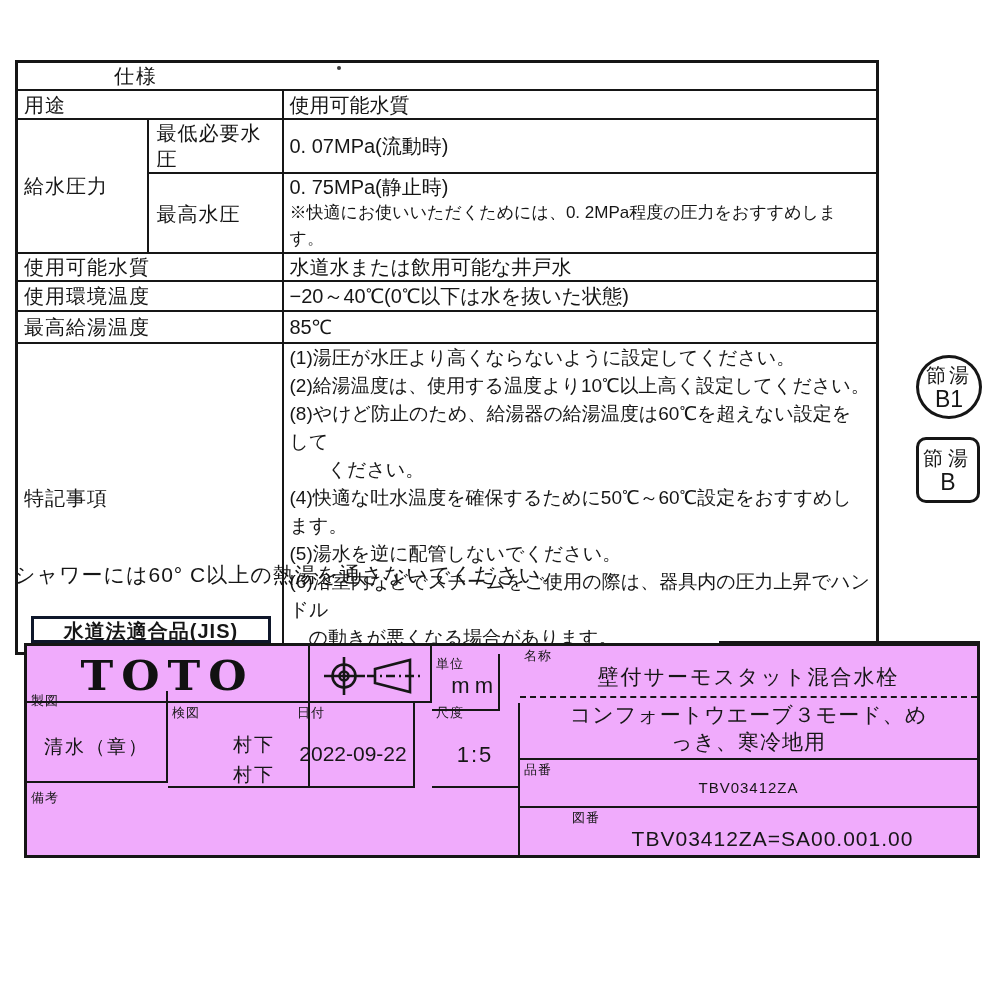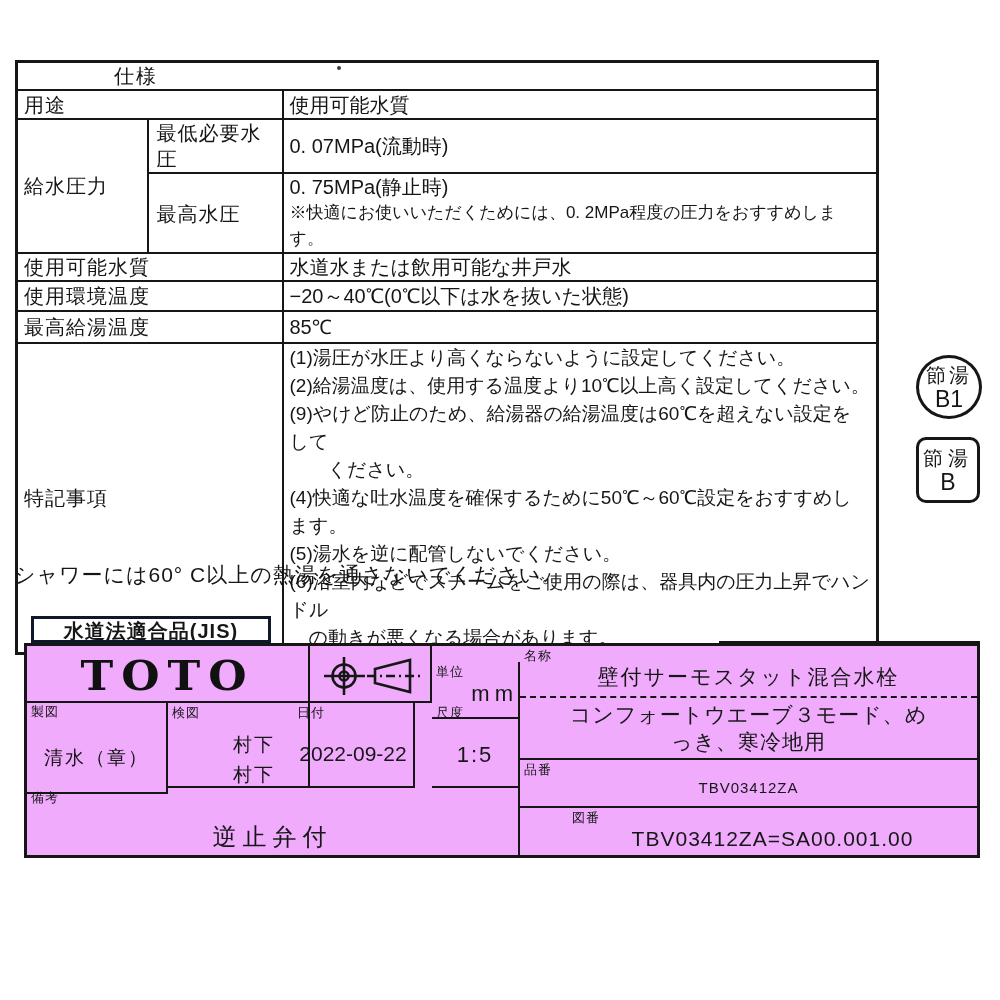--- a/index.html
+++ b/index.html
@@ -64,22 +64,22 @@
   .tblock {
     position: absolute; left: 24px; top: 643px; width: 956px; height: 215px;
     border: 3px solid #161616; background: #f0abfc;
   }
   .tblock .cell { position: absolute; }
   .bR { border-right: 2px solid #161616; }
   .bB { border-bottom: 2px solid #161616; }
   .bBd { border-bottom: 2px dashed #161616; }
   .c-toto  { left: 0;   top: 0;    width: 283px; height: 57px; }
   .c-proj  { left: 283px; top: 0;  width: 122px; height: 57px; text-align: center; }
-  .c-unit  { left: 405px; top: 16px;  width: 88px;  height: 57px; }
-  .c-seizu { left: 0;   top: 56px; width: 141px; height: 92px; }
+  .c-unit  { left: 405px; top: 8px;  width: 68px;  height: 57px; }
+  .c-seizu { left: 0;   top: 45px; width: 141px; height: 92px; }
   .c-kenzu { left: 141px; top: 57px; width: 142px; height: 85px; }
   .c-date  { left: 266px; top: 57px; width: 122px; height: 85px; }
   .c-scale { left: 405px; top: 57px; width: 88px; height: 85px; }
   .c-biko  { left: 0;   top: 142px; width: 493px; height: 67px; }
   .c-name  { left: 493px; top: 0;   width: 457px; height: 52px; }
   .c-sub   { left: 493px; top: 52px; width: 457px; height: 62px; }
   .c-hin   { left: 493px; top: 114px; width: 457px; height: 48px; }
   .c-zu    { left: 493px; top: 162px; width: 457px; height: 47px; padding-left: 48px; }
 
   .cl { font-size: 13px; line-height: 15px; padding: 2px 0 0 4px; letter-spacing: 1px; }
@@ -150,21 +150,21 @@
     </tr>
     <tr style="height:32px;">
       <td colspan="2" class="lbl">最高給湯温度</td>
       <td class="val">85℃</td>
     </tr>
     <tr style="height:232px;">
       <td colspan="2" class="lbl vtop">特記事項</td>
       <td class="notes-cell">
         <div class="note pre">(1)湯圧が水圧より高くならないように設定してください。</div>
         <div class="note pre">(2)給湯温度は、使用する温度より10℃以上高く設定してください。</div>
-        <div class="note pre">(9)やけど防止のため、給湯器の給湯温度は60℃を超えない設定をして
+        <div class="note pre">(8)やけど防止のため、給湯器の給湯温度は60℃を超えない設定をして
 　　ください。</div>
         <div class="note pre">(4)快適な吐水温度を確保するために50℃～60℃設定をおすすめします。</div>
         <div class="note pre">(5)湯水を逆に配管しないでください。</div>
         <div class="note pre">(6)浴室内などでスチームをご使用の際は、器具内の圧力上昇でハンドル
 　の動きが悪くなる場合があります。</div>
       </td>
     </tr>
   </tbody>
     </table>
 
@@ -222,21 +222,20 @@
       <div class="cv v-date">2022-09-22</div>
     </div>
 
     <div class="cell c-scale bR bB">
       <div class="cl">尺度</div>
       <div class="cv v-scale">1:5</div>
     </div>
 
     <div class="cell c-biko bR">
       <div class="cl">備考</div>
-      <div class="cv v-biko">逆止弁付</div>
     </div>
 
     <div class="cell c-name bBd">
       <div class="cl">名称</div>
       <div class="cv v-name">壁付サーモスタット混合水栓</div>
     </div>
 
     <div class="cell c-sub bB">
       <div class="cv v-sub pre">コンフォートウエーブ３モード、め
 っき、寒冷地用</div>

